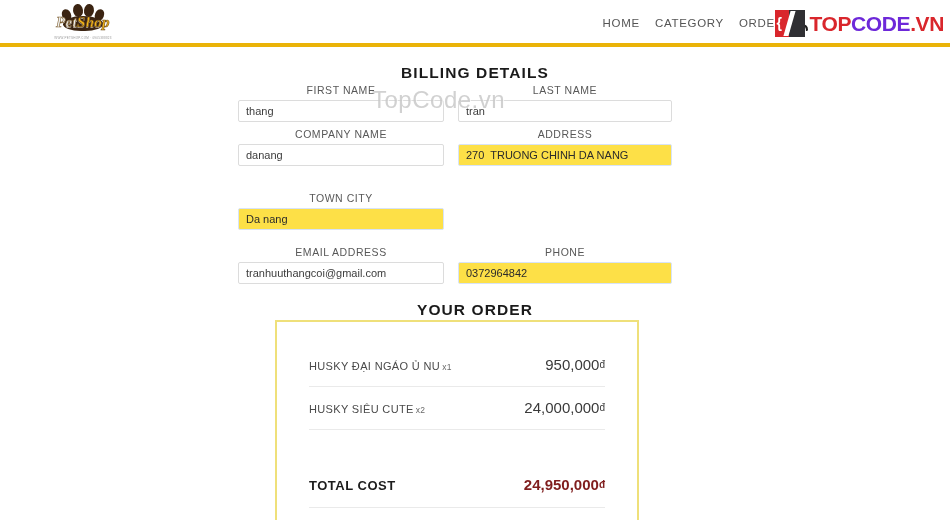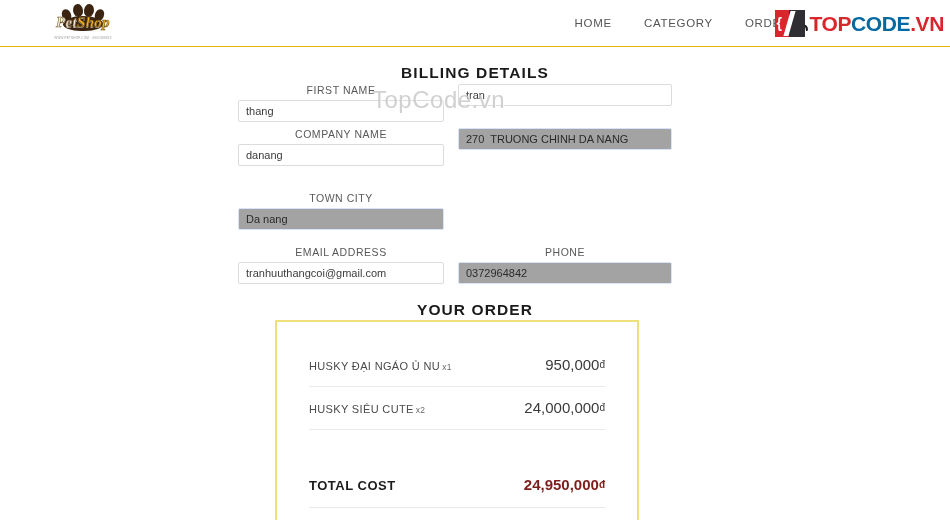--- a/index.html
+++ b/index.html
@@ -10,21 +10,21 @@
     background: #ffffff;
     font-family: "Liberation Sans", sans-serif;
     color: #333;
   }
   .page { position: relative; width: 950px; height: 520px; background: #fff; overflow: hidden; }
 
   
   .header {
     position: absolute; top: 0; left: 0; width: 950px; height: 47px;
     background: #ffffff;
-    border-bottom: 1px solid #eab308;
+    border-bottom: 4px solid #eab308;
     display: flex; align-items: center;
   }
   .logo-wrap {
     position: absolute; left: 47px; top: 3px;
     width: 72px; height: 44px;
     display: flex; flex-direction: column; align-items: center; justify-content: flex-start;
   }
   .paw { position: relative; width: 62px; height: 26px; }
   .paw .toe {
     position: absolute; background: #3b2412; border-radius: 50%;
@@ -45,22 +45,22 @@
     text-shadow: 0 1px 0 rgba(255,255,255,.65);
   }
   .logo-text .pet { color: #f0f0ef; -webkit-text-stroke: .6px #7a5a2a; }
   .logo-text .shop { color: #f5b617; -webkit-text-stroke: .6px #6a4a18; }
   .logo-sub {
     position: absolute; left: 0; top: 33px; width: 72px; text-align: center;
     font-size: 3px; letter-spacing: .25px; color: #9a9a9a;
   }
 
   .nav {
-    position: absolute; right: 160px; top: 0; height: 46px;
-    display: flex; align-items: center; gap: 32px;
+    position: absolute; right: 166px; top: 0; height: 46px;
+    display: flex; align-items: center; gap: 15px;
   }
   .nav-item {
     font-size: 11.5px; letter-spacing: .7px; color: #555; cursor: pointer;
     white-space: nowrap;
   }
   .account-icon {
     position: absolute; right: 142px; top: 15px; width: 16px; height: 17px;
   }
   .account-icon .head {
     position: absolute; left: 4px; top: 0; width: 8px; height: 8px;
@@ -98,21 +98,21 @@
   }
   .tc-mark .slash {
     position: absolute; left: 12px; top: 1px; width: 5px; height: 25px;
     background: #fff; transform: skewX(-16deg);
   }
   .tc-text {
     font-family: "Liberation Sans", sans-serif;
     font-weight: bold; font-size: 21px; letter-spacing: -.4px; line-height: 1;
   }
   .tc-text .red { color: #d9262c; }
-  .tc-text .dark { color: #0369a1; }
+  .tc-text .dark { color: #6d28d9; }
 
   
   .wm {
     position: absolute;
     color: #c9c9c9;
     font-family: "Liberation Sans", sans-serif;
     letter-spacing: .5px;
     text-shadow: 1px 1px 0 rgba(255,255,255,.9);
     pointer-events: none;
     white-space: nowrap;
@@ -136,21 +136,21 @@
   .field input {
     display: block; width: 100%; height: 22px;
     border: 1px solid #dcdcdc; border-radius: 2px;
     padding: 0 7px;
     font-family: "Liberation Sans", sans-serif;
     font-size: 11px; color: #3c3c3c;
     background: #ffffff;
     outline: none;
   }
   .field input.autofill {
-    background: #a3a3a3;
+    background: #fde047;
     border-color: #d7e3f7;
     color: #2b2b2b;
   }
   .col-left  { left: 238px; width: 206px; }
   .col-right { left: 458px; width: 214px; }
   .row1 { top: 84px; }
   .row2 { top: 128px; }
   .row3 { top: 192px; }
   .row4 { top: 246px; }
 
@@ -234,28 +234,30 @@
     </div>
   </div>
 
   <div class="section-title" id="billing-title">BILLING DETAILS</div>
 
   <div class="field col-left row1">
     <div class="label">FIRST NAME</div>
     <input type="text" value="thang" placeholder="First name" style="">
   </div>
   <div class="field col-right row1">
+    <div class="label">LAST NAME</div>
     <input type="text" value="tran" placeholder="Last name" style="">
   </div>
 
   <div class="field col-left row2">
     <div class="label">COMPANY NAME</div>
     <input type="text" value="danang" placeholder="Company name" style="">
   </div>
   <div class="field col-right row2">
+    <div class="label">ADDRESS</div>
     <input type="text" class="autofill" value="270  TRUONG CHINH DA NANG" placeholder="Address" style="">
   </div>
 
   <div class="field col-left row3">
     <div class="label">TOWN CITY</div>
     <input type="text" class="autofill" value="Da nang" placeholder="Town / City" style="">
   </div>
 
   <div class="field col-left row4">
     <div class="label">EMAIL ADDRESS</div>

